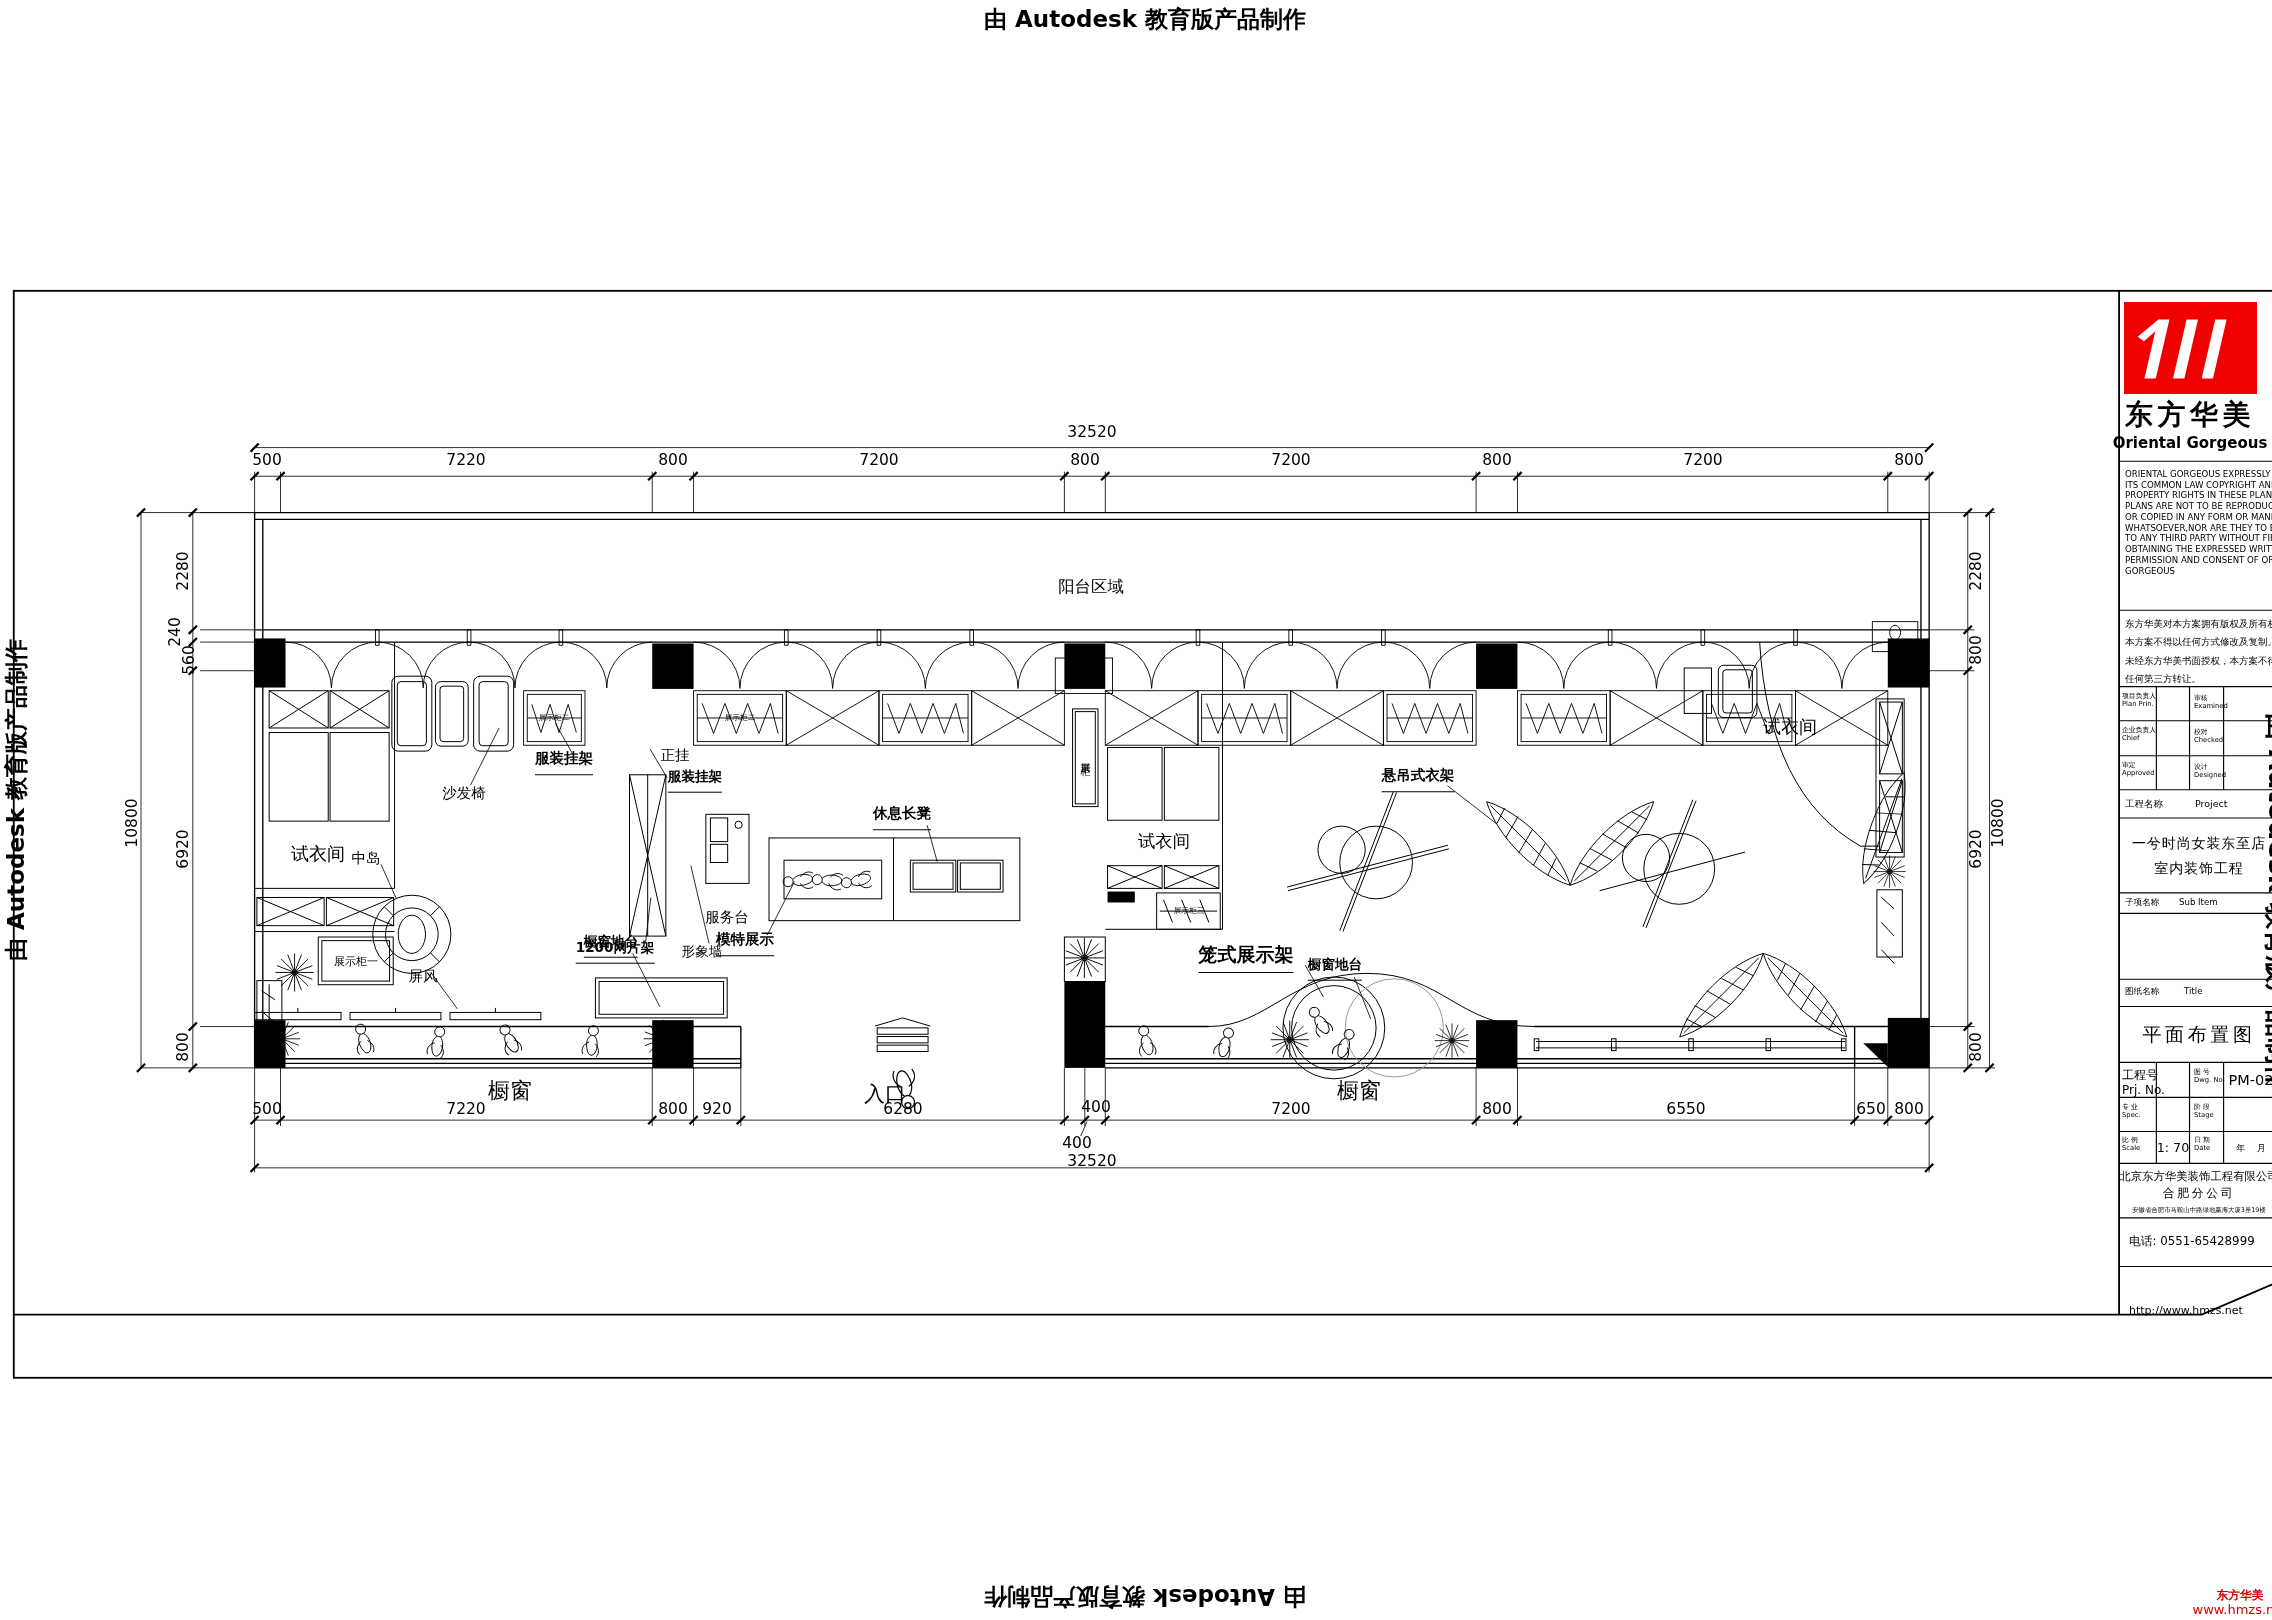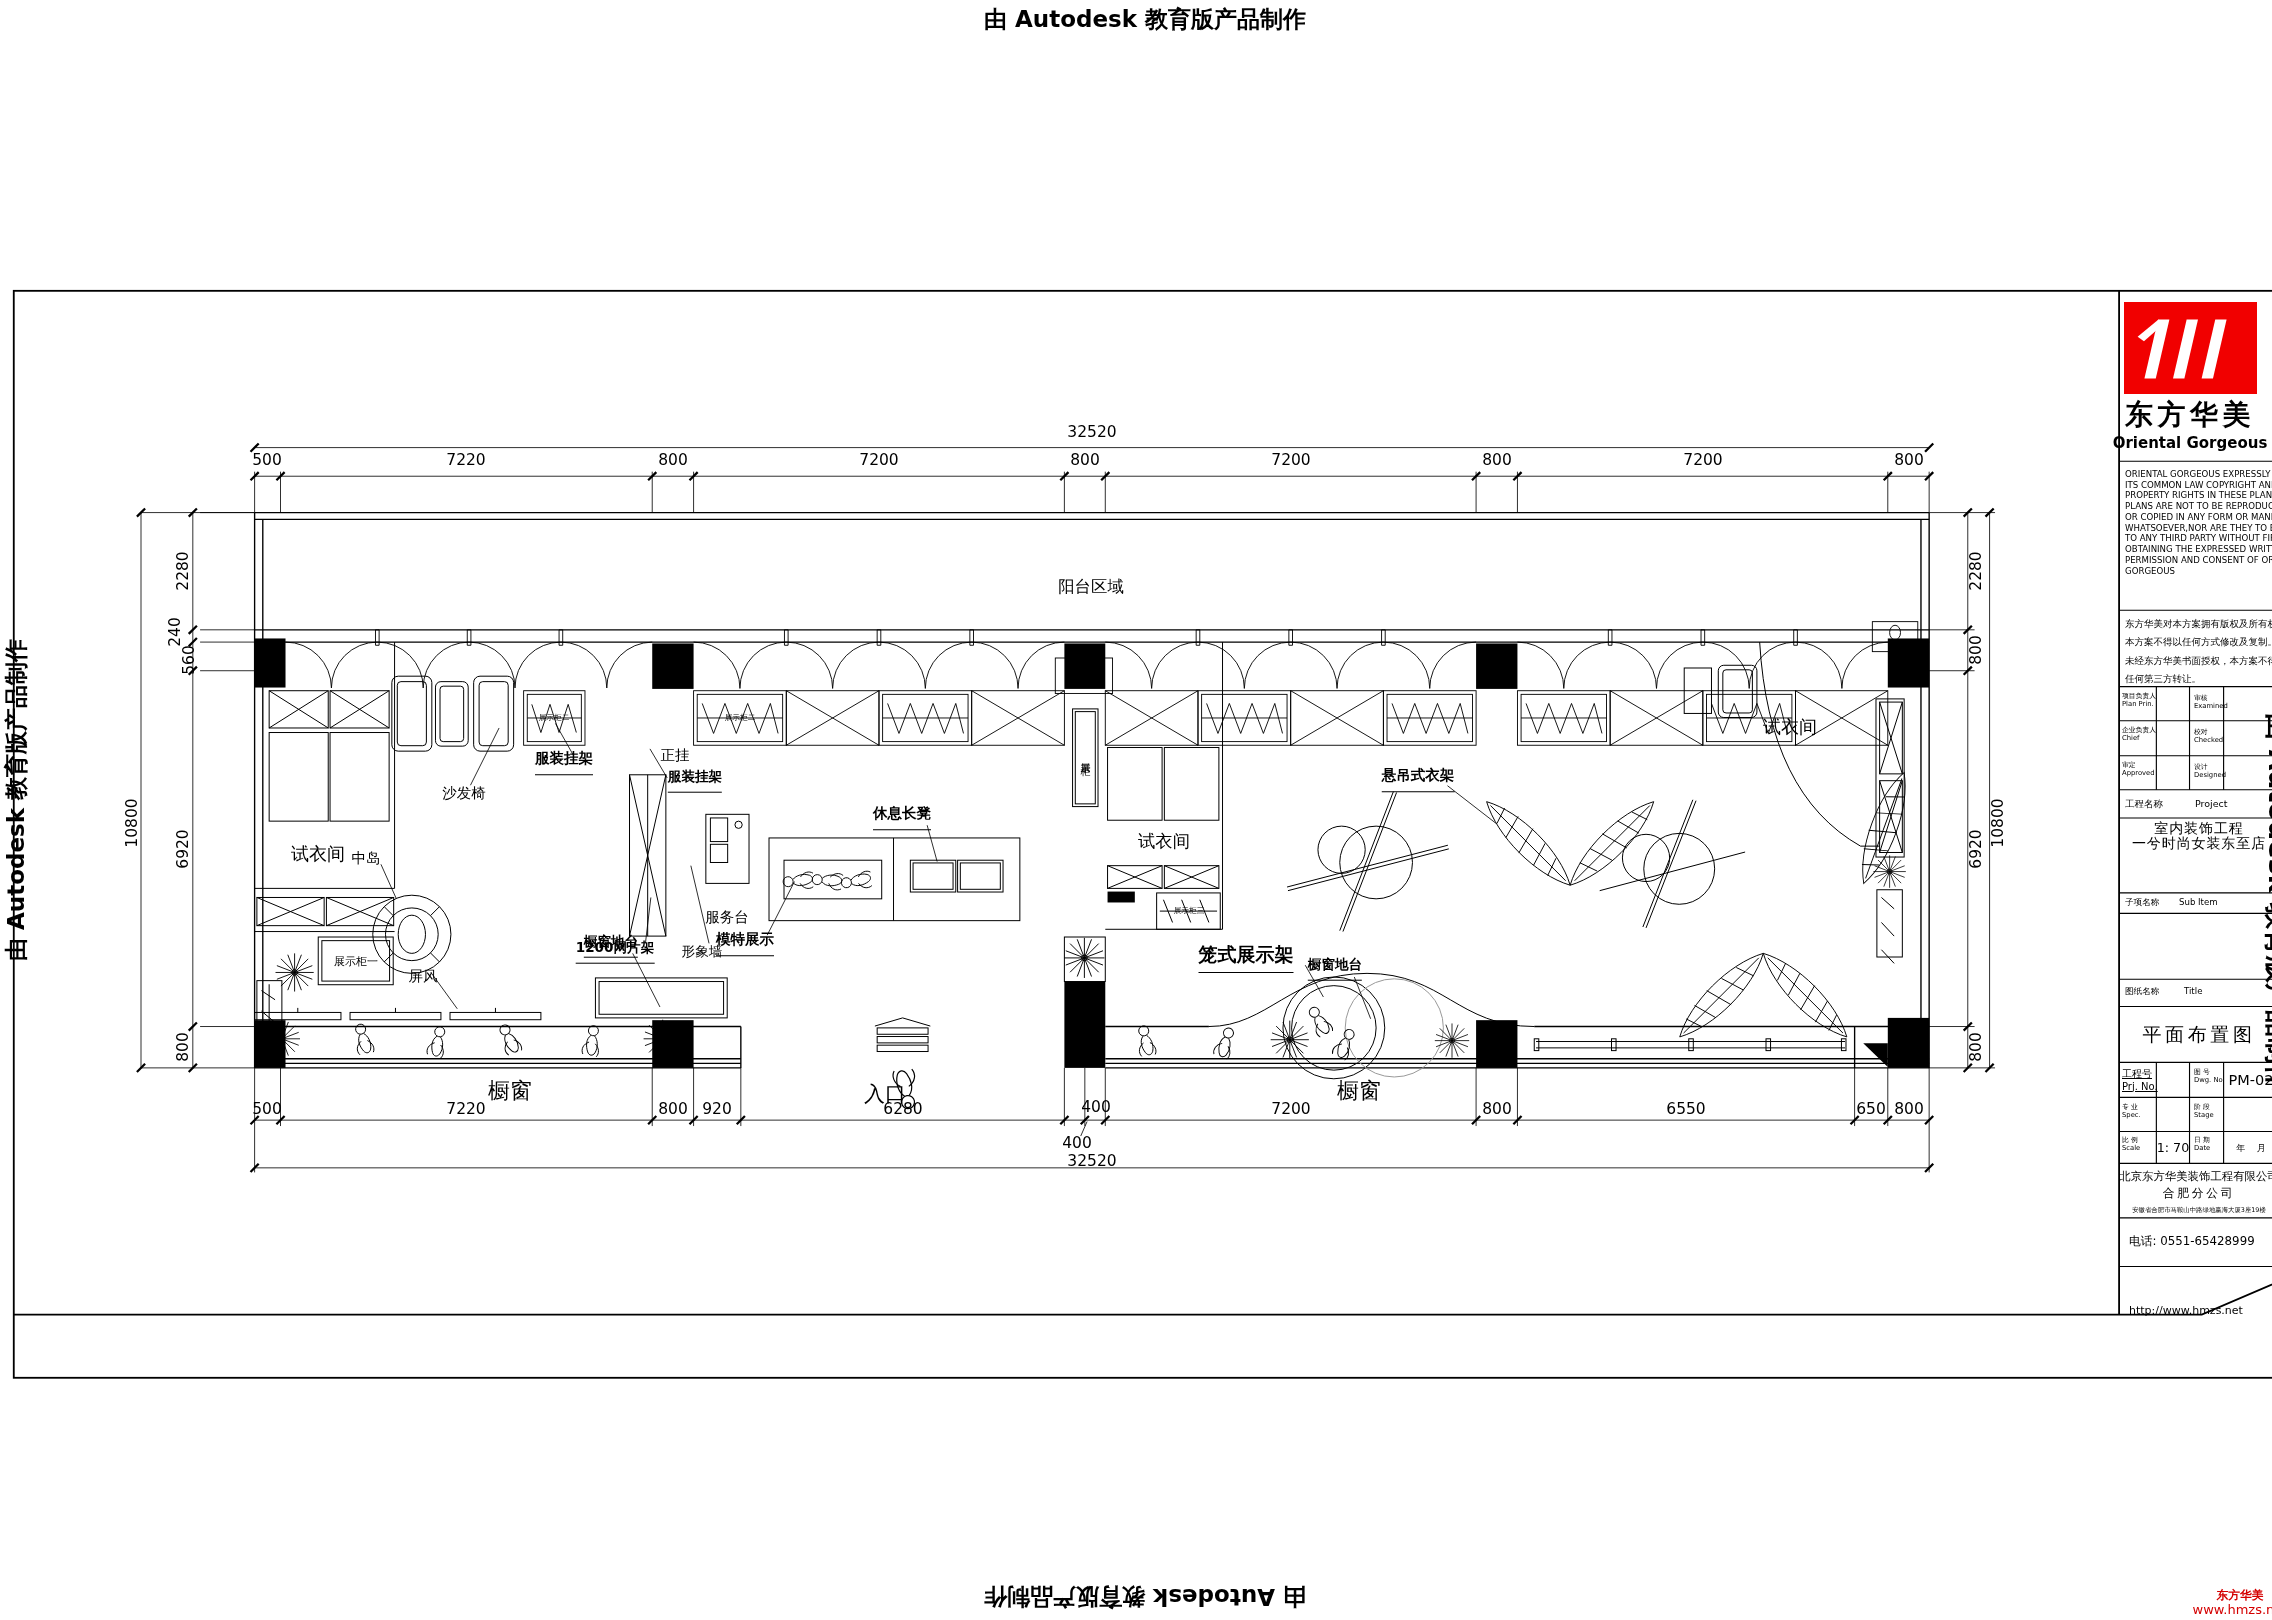--- a/index.html
+++ b/index.html
@@ -442,30 +442,30 @@
       <div>Approved</div>
   </div>
   <div class="lt cell" style="left:2194px;top:763px;font-size:6.8px;">
     <div>设计</div>
       <div>Designed</div>
   </div>
 
   <div class="lt" style="left:2125px;top:799px;font-size:9.5px;">工程名称</div>
   <div class="lt" style="left:2182px;top:799px;font-size:9.5px;margin-left:13px;">Project</div>
   <div class="t" style="left:2199px;top:843px;font-size:14px;letter-spacing:0.9px;">一兮时尚女装东至店</div>
-  <div class="t" style="left:2199px;top:828px;font-size:14px;letter-spacing:0.9px;">室内装饰工程</div>
+  <div class="t" style="left:2199px;top:868px;font-size:14px;letter-spacing:0.9px;">室内装饰工程</div>
 
   <div class="lt" style="left:2125px;top:898px;font-size:8.6px;">子项名称</div>
   <div class="lt" style="left:2179px;top:898px;font-size:8.6px;">Sub Item</div>
 
   <div class="lt" style="left:2125px;top:987px;font-size:8.6px;">图纸名称</div>
   <div class="lt" style="left:2184px;top:987px;font-size:8.6px;">Title</div>
   <div class="t" style="left:2199px;top:1034px;font-size:19px;letter-spacing:3.6px;">平面布置图</div>
 
-  <div class="lt cell" style="left:2122px;top:1068px;font-size:10px;text-decoration:underline;">
+  <div class="lt cell" style="left:2122px;top:1068px;font-size:12px;">
     <div>工程号</div>
       <div>Prj. No.</div>
   </div>
   <div class="lt cell" style="left:2194px;top:1068px;font-size:6.8px;">
     <div>图 号</div>
       <div>Dwg. No.</div>
   </div>
   <div class="t" style="left:2251px;top:1080px;font-size:14.5px;">PM-02</div>
 
   <div class="lt cell" style="left:2122px;top:1103px;font-size:6.8px;">

